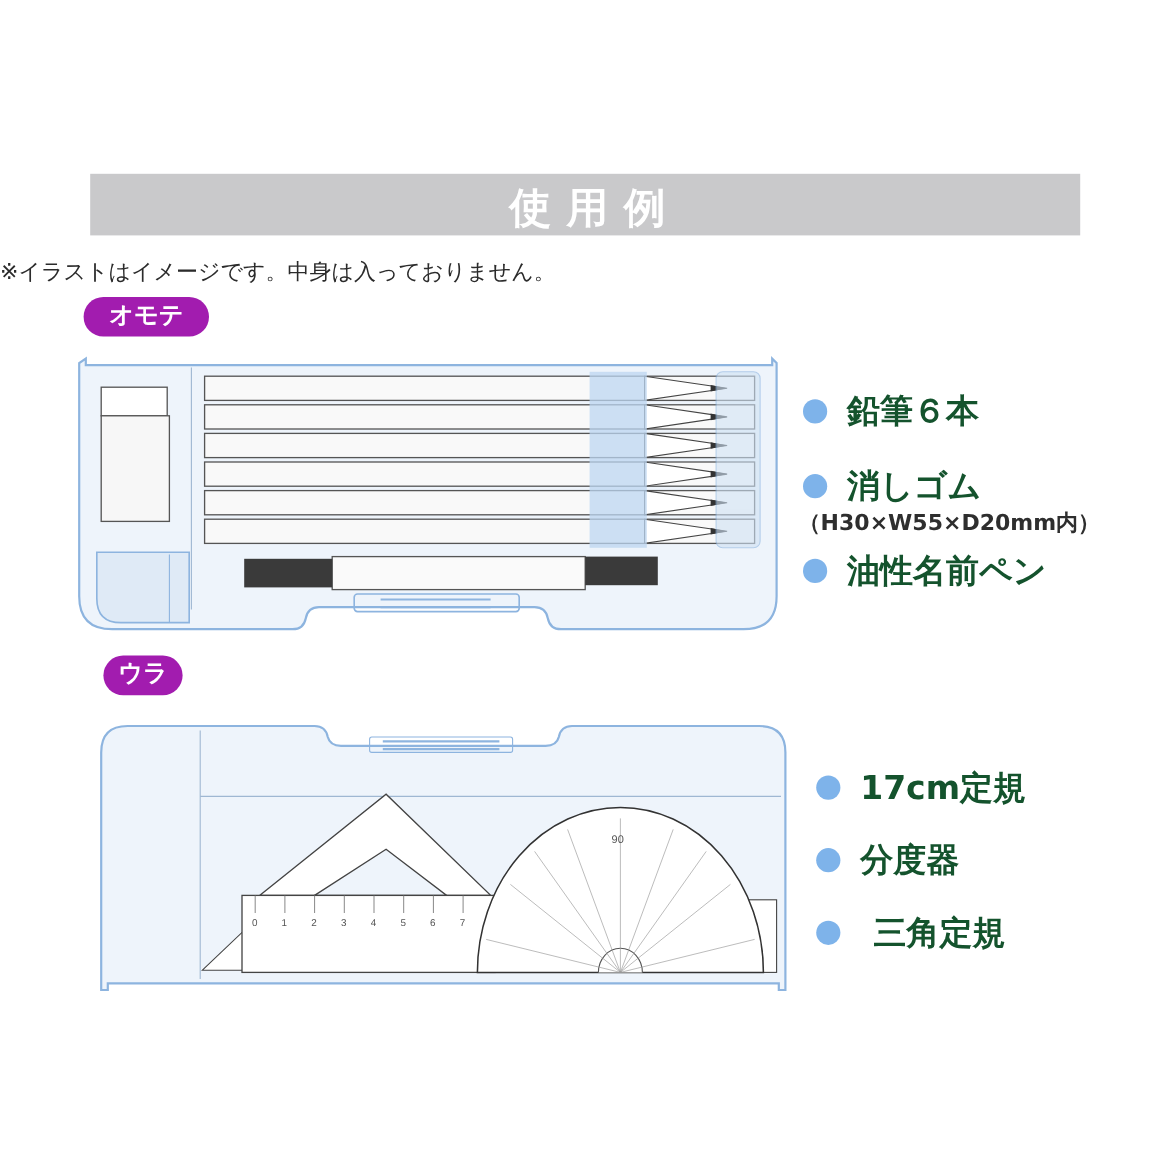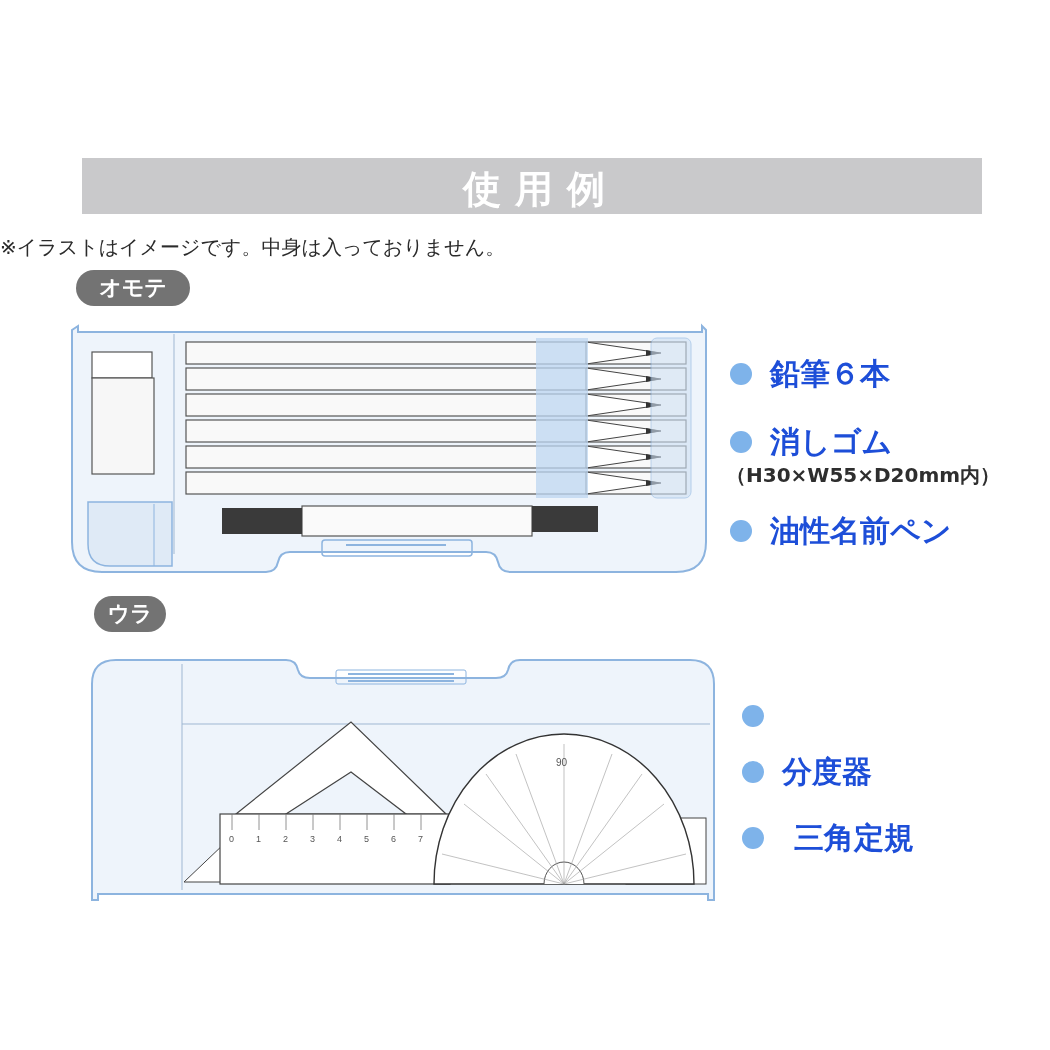--- a/index.html
+++ b/index.html
@@ -2,29 +2,29 @@
 <html><head>
 <meta charset="utf-8">
 <style>
   html, body { margin:0; padding:0; }
   body { width:1050px; height:1050px; background:#ffffff; position:relative; overflow:hidden;
          font-family:"DejaVu Sans","Liberation Sans",sans-serif; color:#333; }
   .header-bar { position:absolute; left:82px; top:158px; width:900px; height:56px; background:#c9c9cb; }
   .header-title { position:absolute; left:0; right:0; top:6px; text-align:center; color:#fff;
                   font-size:38px; font-weight:bold; letter-spacing:14px;padding-left:18px; }
   .note { position:absolute; left:0; width:1050px; top:234px; font-size:20px; color:#2b2b2b; }
-  .badge { position:absolute; height:36px; border-radius:18px; background:#737373; color:#fff;
+  .badge { position:absolute; height:36px; border-radius:18px; background:#a21caf; color:#fff;
            font-weight:bold; font-size:22px; line-height:36px; text-align:center; }
   .badge-front { left:76px; top:270px; width:114px; }
-  .badge-back { left:94px; top:596px; width:72px; }
+  .badge-back { left:94px; top:596px; width:72px;font-family:Liberation Mono, monospace; }
   .illus { position:absolute; }
   .illus-front { left:66px; top:322px; width:650px; height:262px; }
   .illus-back { left:86px; top:654px; width:640px; height:252px; }
   .legend { position:absolute; }
-  .legend-item { display:flex; align-items:center; font-weight:bold; font-size:30px; color:#1d4ed8; height:40px; }
+  .legend-item { display:flex; align-items:center; font-weight:bold; font-size:30px; color:#14532d; height:40px; }
   .dot { width:22px; height:22px; border-radius:50%; background:#7eb3ea; margin-right:18px; flex:none; }
   .sub { font-size:20px; font-weight:bold; color:#2e2e2e; }
 </style>
 </head>
 <body>
 
 <div class="header-bar">
   <div class="header-title">使用例</div>
 </div>
 
@@ -84,21 +84,21 @@
 <div class="legend" style="left:730px; top:354px;">
   <div class="legend-item">
     <span class="dot"></span>
     <span>鉛筆６本</span>
   </div>
   <div class="legend-item" style="margin-top:28px;">
     <span class="dot"></span>
     <span>消しゴム</span>
   </div>
   <div class="sub" style="margin-left:-4px;">（H30×W55×D20mm内）</div>
-  <div class="legend-item" style="margin-top:22px;font-family:Liberation Mono, monospace;">
+  <div class="legend-item" style="margin-top:10px;font-family:Liberation Mono, monospace;">
     <span class="dot"></span>
     <span>油性名前ペン</span>
   </div>
 </div>
 
 <div class="badge badge-back">ウラ</div>
 
 <svg class="illus illus-back" viewBox="0 0 640 252" width="640" height="252">
   <path d="M6 246 L6 30 Q6 6 30 6 L200 6 Q210 6 212 16 Q214 24 224 24 L410 24 Q420 24 422 16 Q424 6 434 6 L604 6 Q628 6 628 30 L628 246 L622 246 L622 240 L12 240 L12 246 Z" fill="#eef4fb" stroke="#8db4df" stroke-width="2"></path>
   <line x1="96" y1="10" x2="96" y2="236" stroke="#9fb7d2"></line>
@@ -146,22 +146,23 @@
     <line x1="478" y1="230" x2="578" y2="150"></line>
       <line x1="478" y1="230" x2="600" y2="200"></line>
     <line x1="478" y1="230" x2="356" y2="200"></line>
   </g>
   <text x="470" y="112" font-size="10" fill="#555" font-family="Liberation Sans, sans-serif">90</text>
 </svg>
 
 <div class="legend" style="left:742px; top:696px;">
   <div class="legend-item">
     <span class="dot"></span>
+    <span>17cm定規</span>
   </div>
-  <div class="legend-item" style="margin-top:16px;">
+  <div class="legend-item" style="margin-top:26px;">
     <span class="dot"></span>
     <span>分度器</span>
   </div>
   <div class="legend-item" style="margin-top:26px;gap:12px;">
     <span class="dot"></span>
     <span>三角定規</span>
   </div>
 </div>
 
 </body></html>

